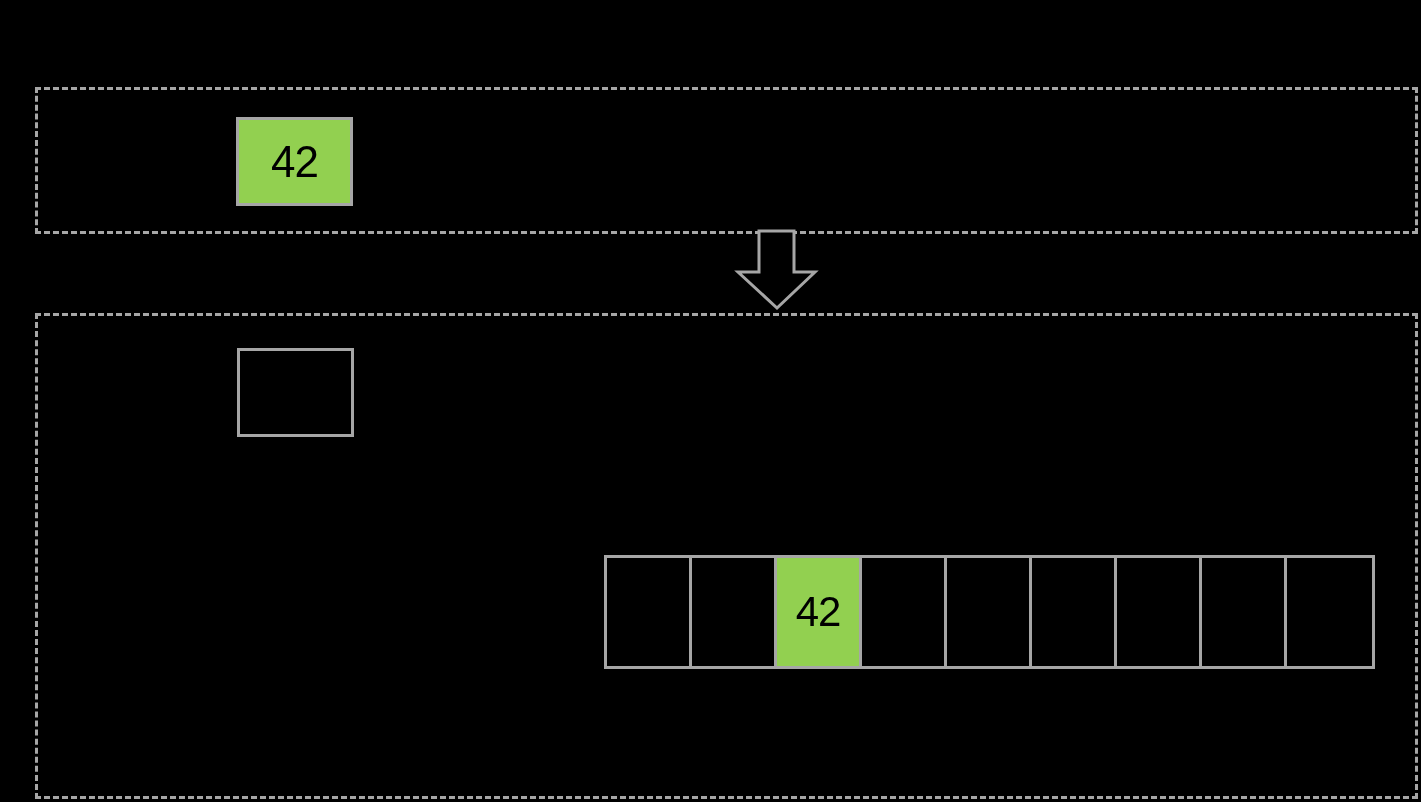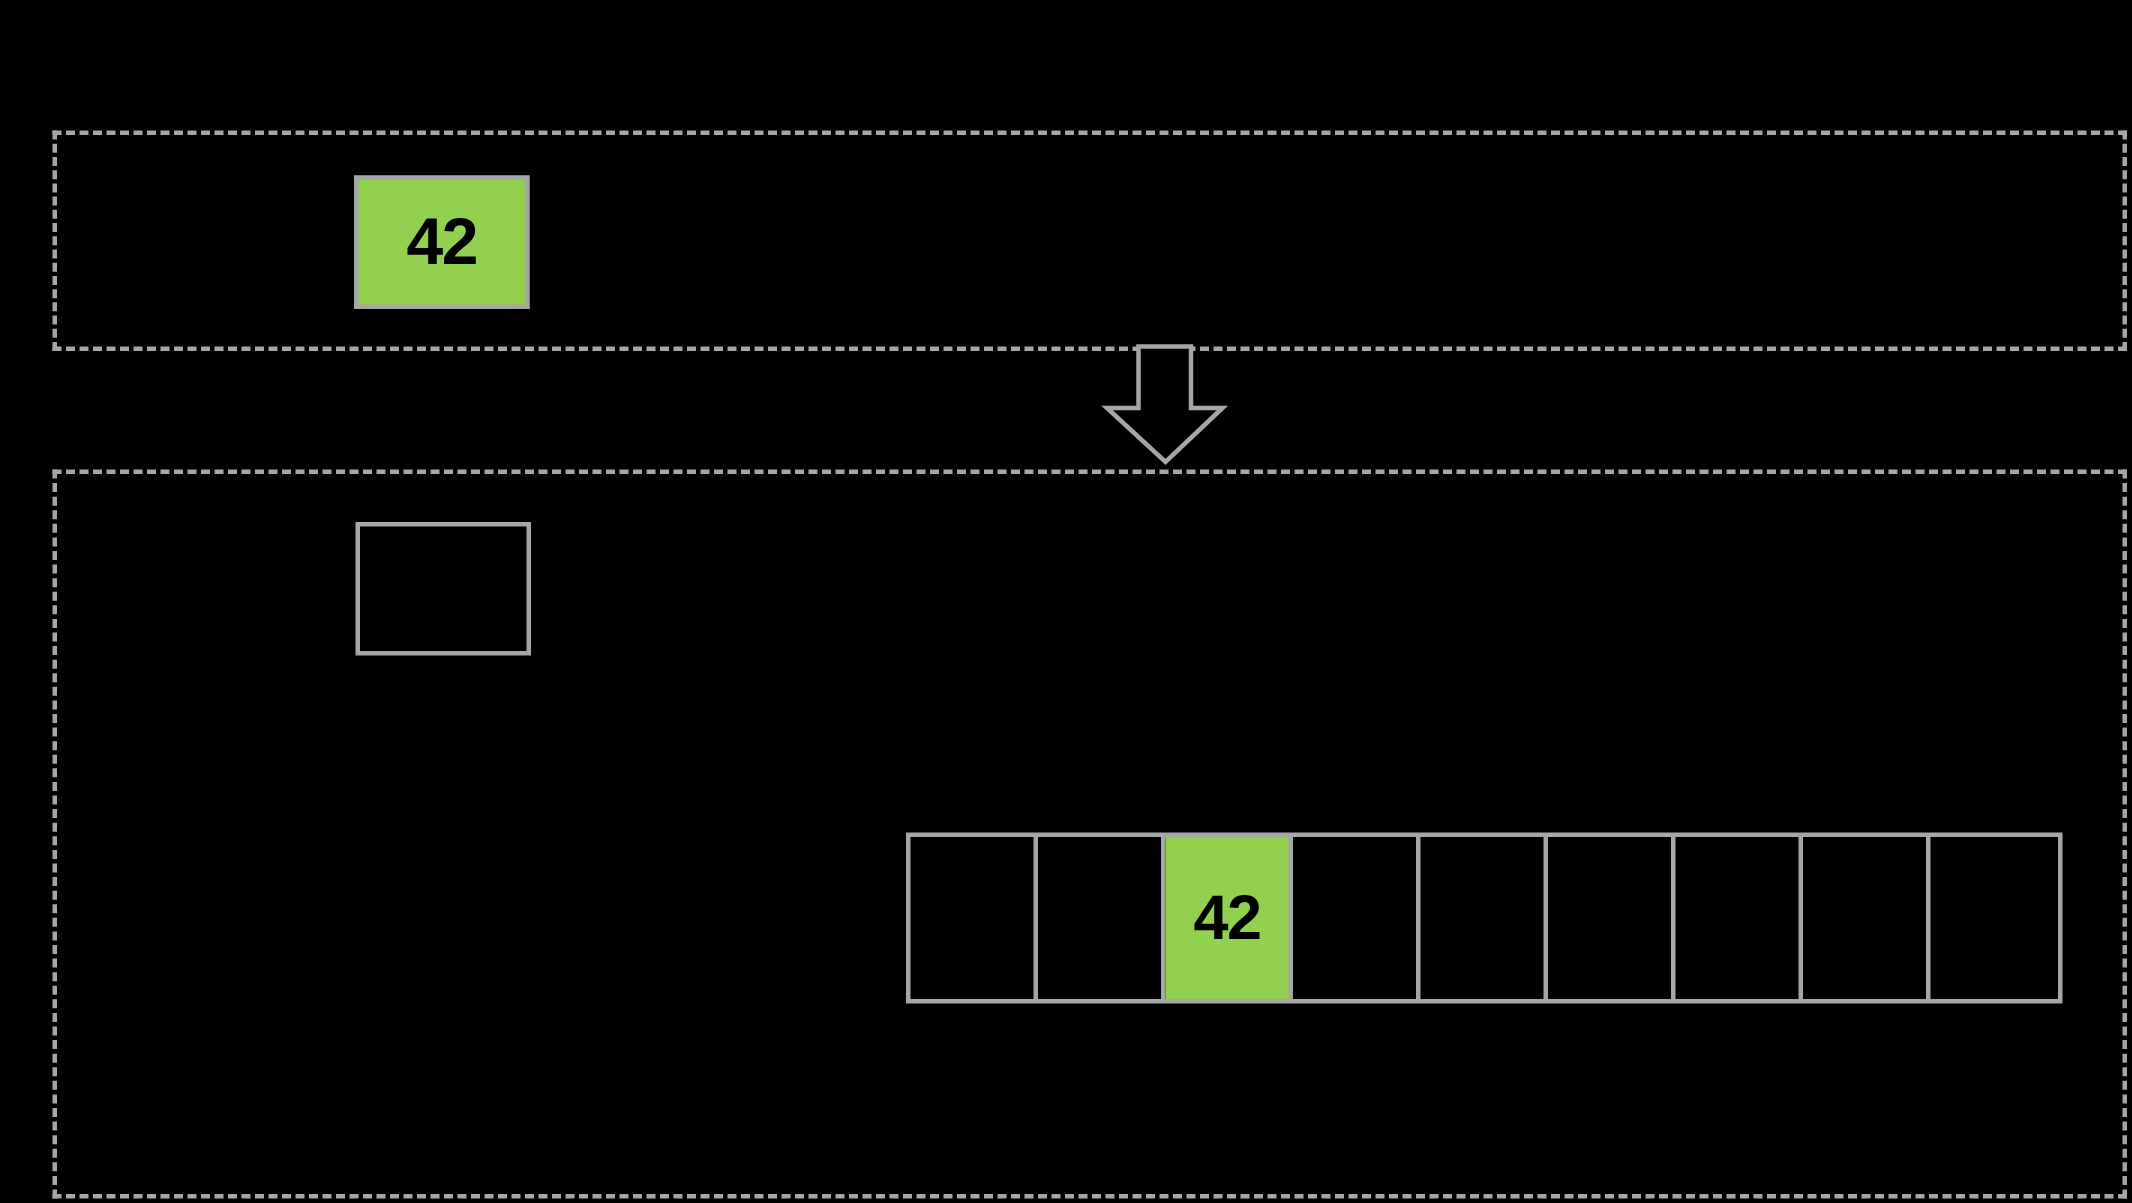--- a/index.html
+++ b/index.html
@@ -8,21 +8,21 @@
     --green: #92d050;
     --ink: #000000;
   }
   * { margin: 0; padding: 0; box-sizing: border-box; }
   html, body {
     width: 1421px; height: 802px;
     background: var(--bg);
     overflow: hidden;
     font-family: "Liberation Sans", "DejaVu Sans", sans-serif;
   }
-  .stage { position: absolute; left: 0; top: 0; width: 1193px; height: 802px; font-weight: bold; }
+  .stage { position: absolute; left: 0; top: 0; width: 1193px; height: 802px; }
 
   .dashed-frame {
     position: absolute;
     border: 3px dashed var(--gray);
     background: transparent;
   }
   .frame-top  { left: 35px; top: 87px;  width: 1383px; height: 147px; }
   .frame-bottom { left: 35px; top: 313px; width: 1383px; height: 486px; }
 
   .value-box {

